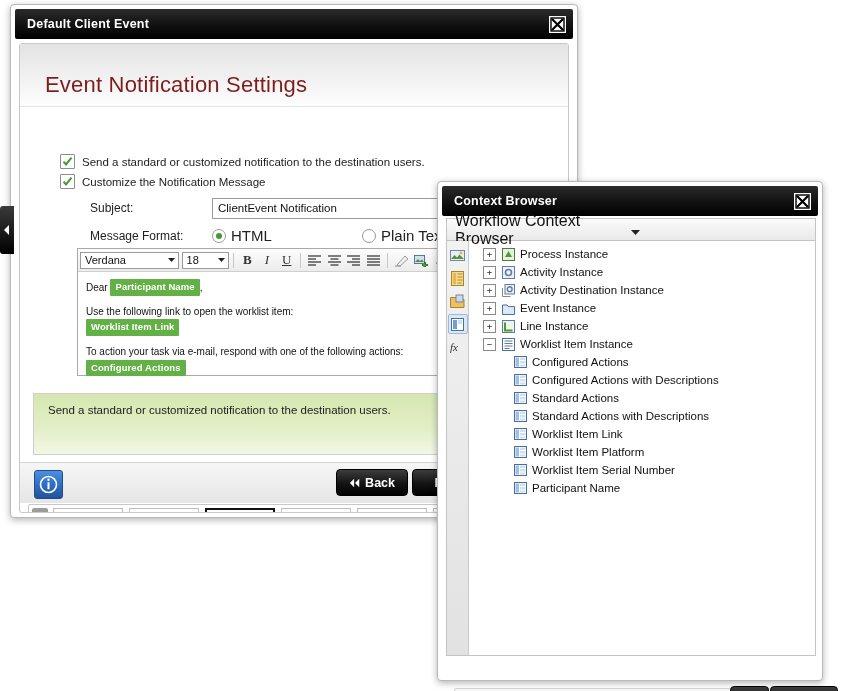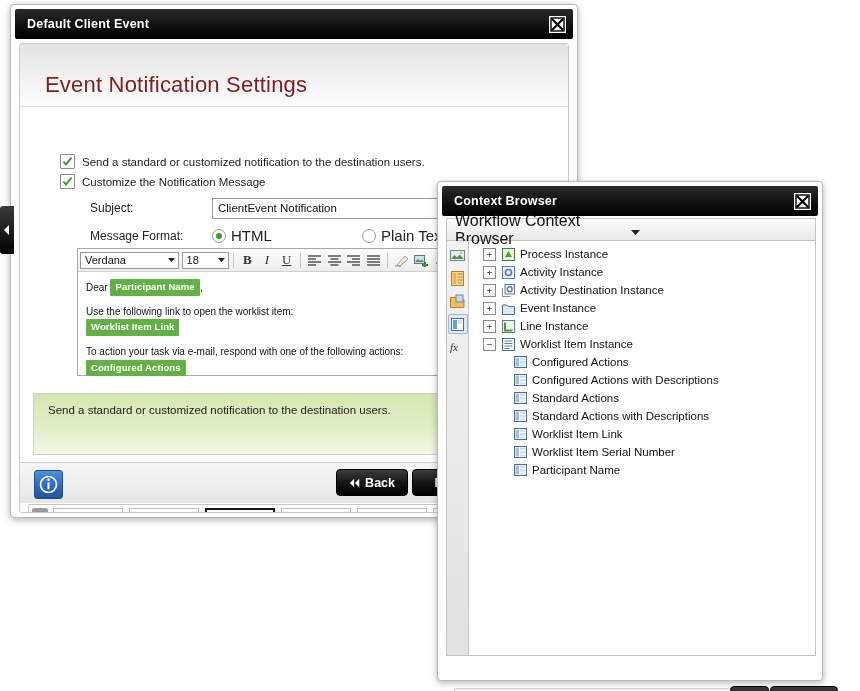--- a/index.html
+++ b/index.html
@@ -555,20 +555,32 @@
           <div class="tnode child">
             <span class="ticon">
               <svg width="13" height="12" viewBox="0 0 13 12">
                   <rect x="0.5" y="0.5" width="12" height="11" fill="#ffffff" stroke="#4a6f9c"></rect>
                   <rect x="1.5" y="1.5" width="3.5" height="9" fill="#9dc0e5"></rect>
                   <rect x="6" y="1.5" width="5.5" height="2.5" fill="#cfe0f2"></rect>
                   <rect x="6" y="5" width="5.5" height="2.5" fill="#cfe0f2"></rect>
                   <rect x="6" y="8.5" width="5.5" height="2" fill="#cfe0f2"></rect>
                 </svg>
             </span>
+            <span>Worklist Item Platform</span>
+          </div>
+          <div class="tnode child">
+            <span class="ticon">
+              <svg width="13" height="12" viewBox="0 0 13 12">
+                  <rect x="0.5" y="0.5" width="12" height="11" fill="#ffffff" stroke="#4a6f9c"></rect>
+                  <rect x="1.5" y="1.5" width="3.5" height="9" fill="#9dc0e5"></rect>
+                  <rect x="6" y="1.5" width="5.5" height="2.5" fill="#cfe0f2"></rect>
+                  <rect x="6" y="5" width="5.5" height="2.5" fill="#cfe0f2"></rect>
+                  <rect x="6" y="8.5" width="5.5" height="2" fill="#cfe0f2"></rect>
+                </svg>
+            </span>
             <span>Worklist Item Serial Number</span>
           </div>
           <div class="tnode child">
             <span class="ticon">
               <svg width="13" height="12" viewBox="0 0 13 12">
                   <rect x="0.5" y="0.5" width="12" height="11" fill="#ffffff" stroke="#4a6f9c"></rect>
                   <rect x="1.5" y="1.5" width="3.5" height="9" fill="#9dc0e5"></rect>
                   <rect x="6" y="1.5" width="5.5" height="2.5" fill="#cfe0f2"></rect>
                   <rect x="6" y="5" width="5.5" height="2.5" fill="#cfe0f2"></rect>
                   <rect x="6" y="8.5" width="5.5" height="2" fill="#cfe0f2"></rect>

